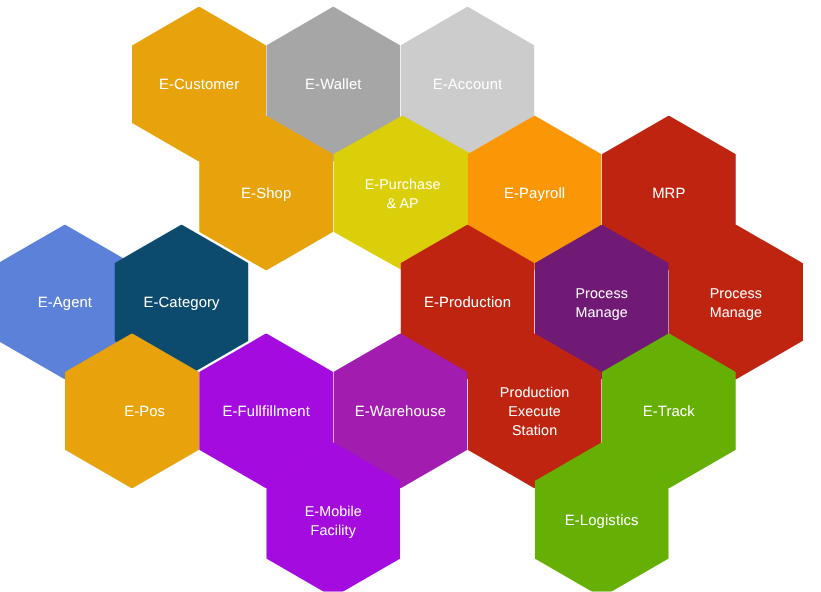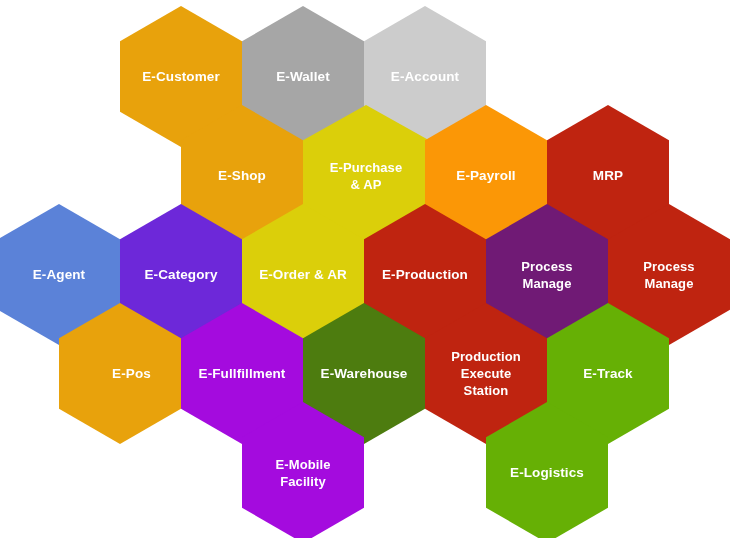--- a/index.html
+++ b/index.html
@@ -28,21 +28,21 @@
     align-items: center;
     justify-content: center;
     box-sizing: border-box;
     padding: 0 9px;
   }
   .hex-label {
     color: #ffffff;
     font-size: 13.5px;
     line-height: 17px;
     text-align: center;
-    font-weight: 700;
+    font-weight: 400;
     letter-spacing: 0.1px;
     white-space: pre-line;
     -webkit-user-select: none;
     user-select: none;
   }
   .hex-label.small {
     font-size: 13px;
   }
 </style>
 </head>
@@ -67,44 +67,41 @@
     </div>
     <div class="hex" style="left: 425px; top: 105px; width: 122px; height: 141px; background: rgb(251, 151, 6);">
       <span class="hex-label">E-Payroll</span>
     </div>
     <div class="hex" style="left: 547px; top: 105px; width: 122px; height: 141px; background: rgb(191, 36, 16);">
       <span class="hex-label">MRP</span>
     </div>
     <div class="hex" style="left: -2px; top: 204px; width: 122px; height: 141px; background: rgb(91, 130, 216);">
       <span class="hex-label">E-Agent</span>
     </div>
-    <div class="hex" style="left: 120px; top: 204px; width: 122px; height: 141px; background: #6d28d9;">
+    <div class="hex" style="left: 104px; top: 204px; width: 122px; height: 141px; background: #0c4a6e;">
       <span class="hex-label">E-Category</span>
-    </div>
-    <div class="hex" style="left: 242px; top: 204px; width: 122px; height: 141px; background: rgb(219, 207, 10);">
-      <span class="hex-label">E-Order &amp; AR</span>
     </div>
     <div class="hex" style="left: 364px; top: 204px; width: 122px; height: 141px; background: rgb(191, 36, 16);">
       <span class="hex-label">E-Production</span>
     </div>
     <div class="hex" style="left: 486px; top: 204px; width: 122px; height: 141px; background: #701a75;">
       <span class="hex-label small">Process
 Manage</span>
     </div>
     <div class="hex" style="left: 608px; top: 204px; width: 122px; height: 141px; background: rgb(191, 36, 16);">
       <span class="hex-label small">Process
 Manage</span>
     </div>
     <div class="hex" style="left: 59px; top: 303px; width: 122px; height: 141px; background: rgb(232, 162, 12); padding-left: 32px;">
       <span class="hex-label">E-Pos</span>
     </div>
     <div class="hex" style="left: 181px; top: 303px; width: 122px; height: 141px; background: rgb(164, 11, 222);">
       <span class="hex-label">E-Fullfillment</span>
     </div>
-    <div class="hex" style="left: 303px; top: 303px; width: 122px; height: 141px; background: #4d7c0f;">
+    <div class="hex" style="left: 303px; top: 303px; width: 122px; height: 141px; background: #a21caf;">
       <span class="hex-label">E-Warehouse</span>
     </div>
     <div class="hex" style="left: 425px; top: 303px; width: 122px; height: 141px; background: rgb(191, 36, 16);">
       <span class="hex-label small">Production
 Execute
 Station</span>
     </div>
     <div class="hex" style="left: 547px; top: 303px; width: 122px; height: 141px; background: rgb(102, 176, 5);">
       <span class="hex-label">E-Track</span>
     </div>

